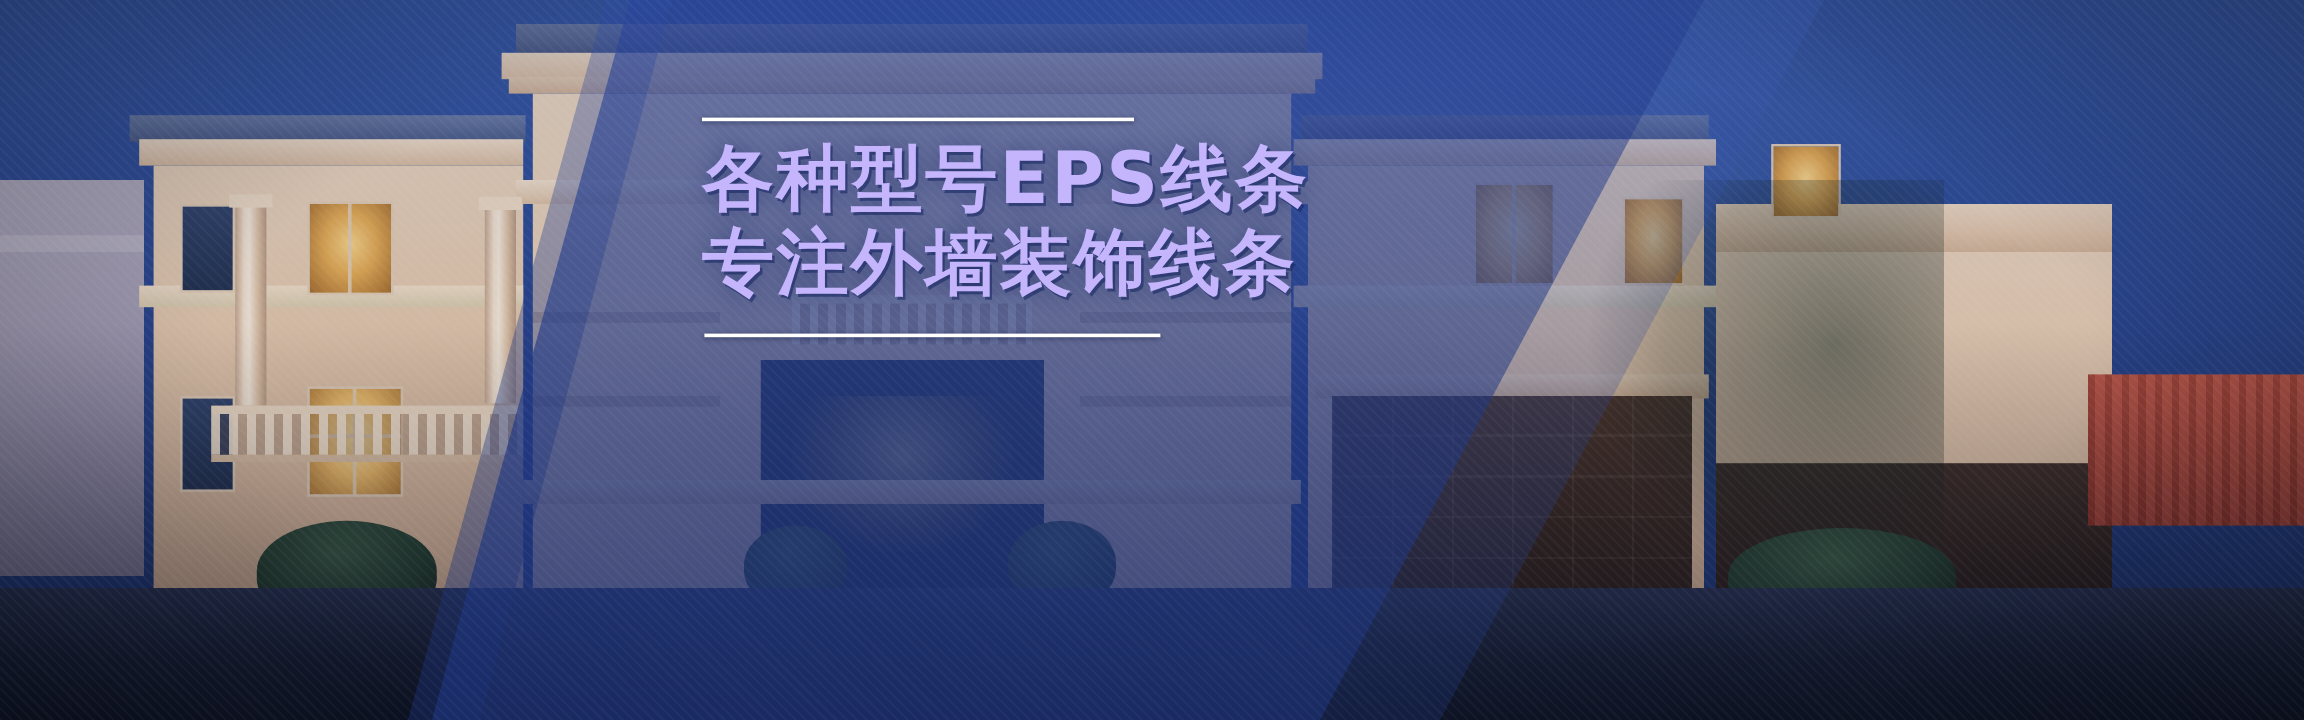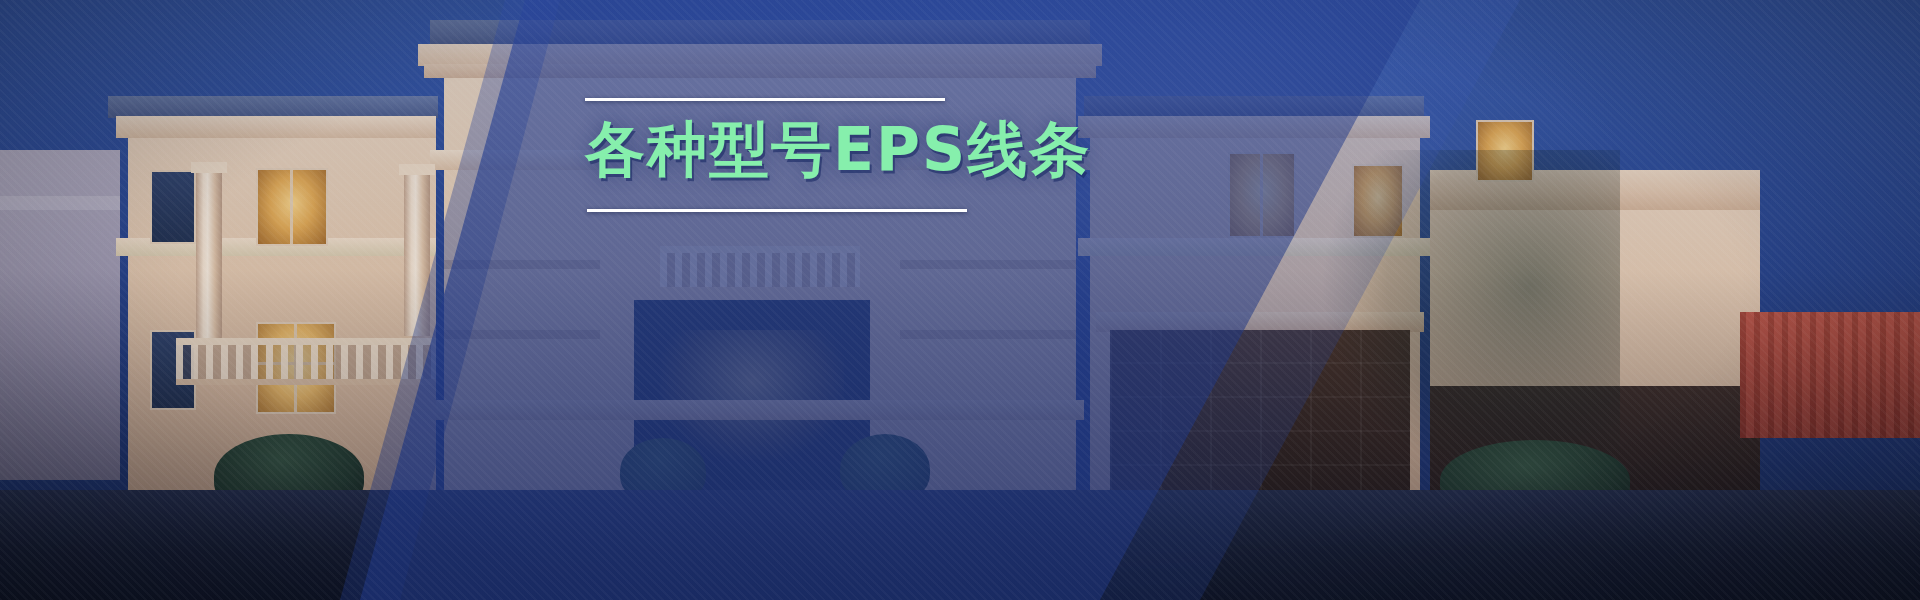--- a/index.html
+++ b/index.html
@@ -173,21 +173,21 @@
     text-shadow:0 2px 7px rgba(10,20,50,.65);
     margin:0 0 16px 0;
     padding-left:2px;
   }
   .rule{
     height:3px;width:360px;background:#ffffff;
     box-shadow:0 1px 4px rgba(10,20,50,.5);
     margin:0 0 14px 0;
   }
   .head{
-    color:#86efac;
+    color:#c4b5fd;
     font-size:60px;
     font-weight:bold;
     letter-spacing:2px;
     line-height:1.16;
     margin:0;
     text-shadow:
       2px 3px 0 rgba(20,36,96,.55),
       0 0 18px rgba(20,36,96,.45);
     white-space:nowrap;
   }
@@ -293,16 +293,17 @@
   </div>
 
   <div class="ovl-a"></div>
   <div class="ovl-b"></div>
   <div class="ovl-c"></div>
   <div class="hatch"></div>
 
   <div class="textblock">
     <div class="rule"></div>
     <div class="head">各种型号EPS线条</div>
+    <div class="head">专注外墙装饰线条</div>
     <div class="rule2"></div>
   </div>
 
 </div>
 
 </body></html>

